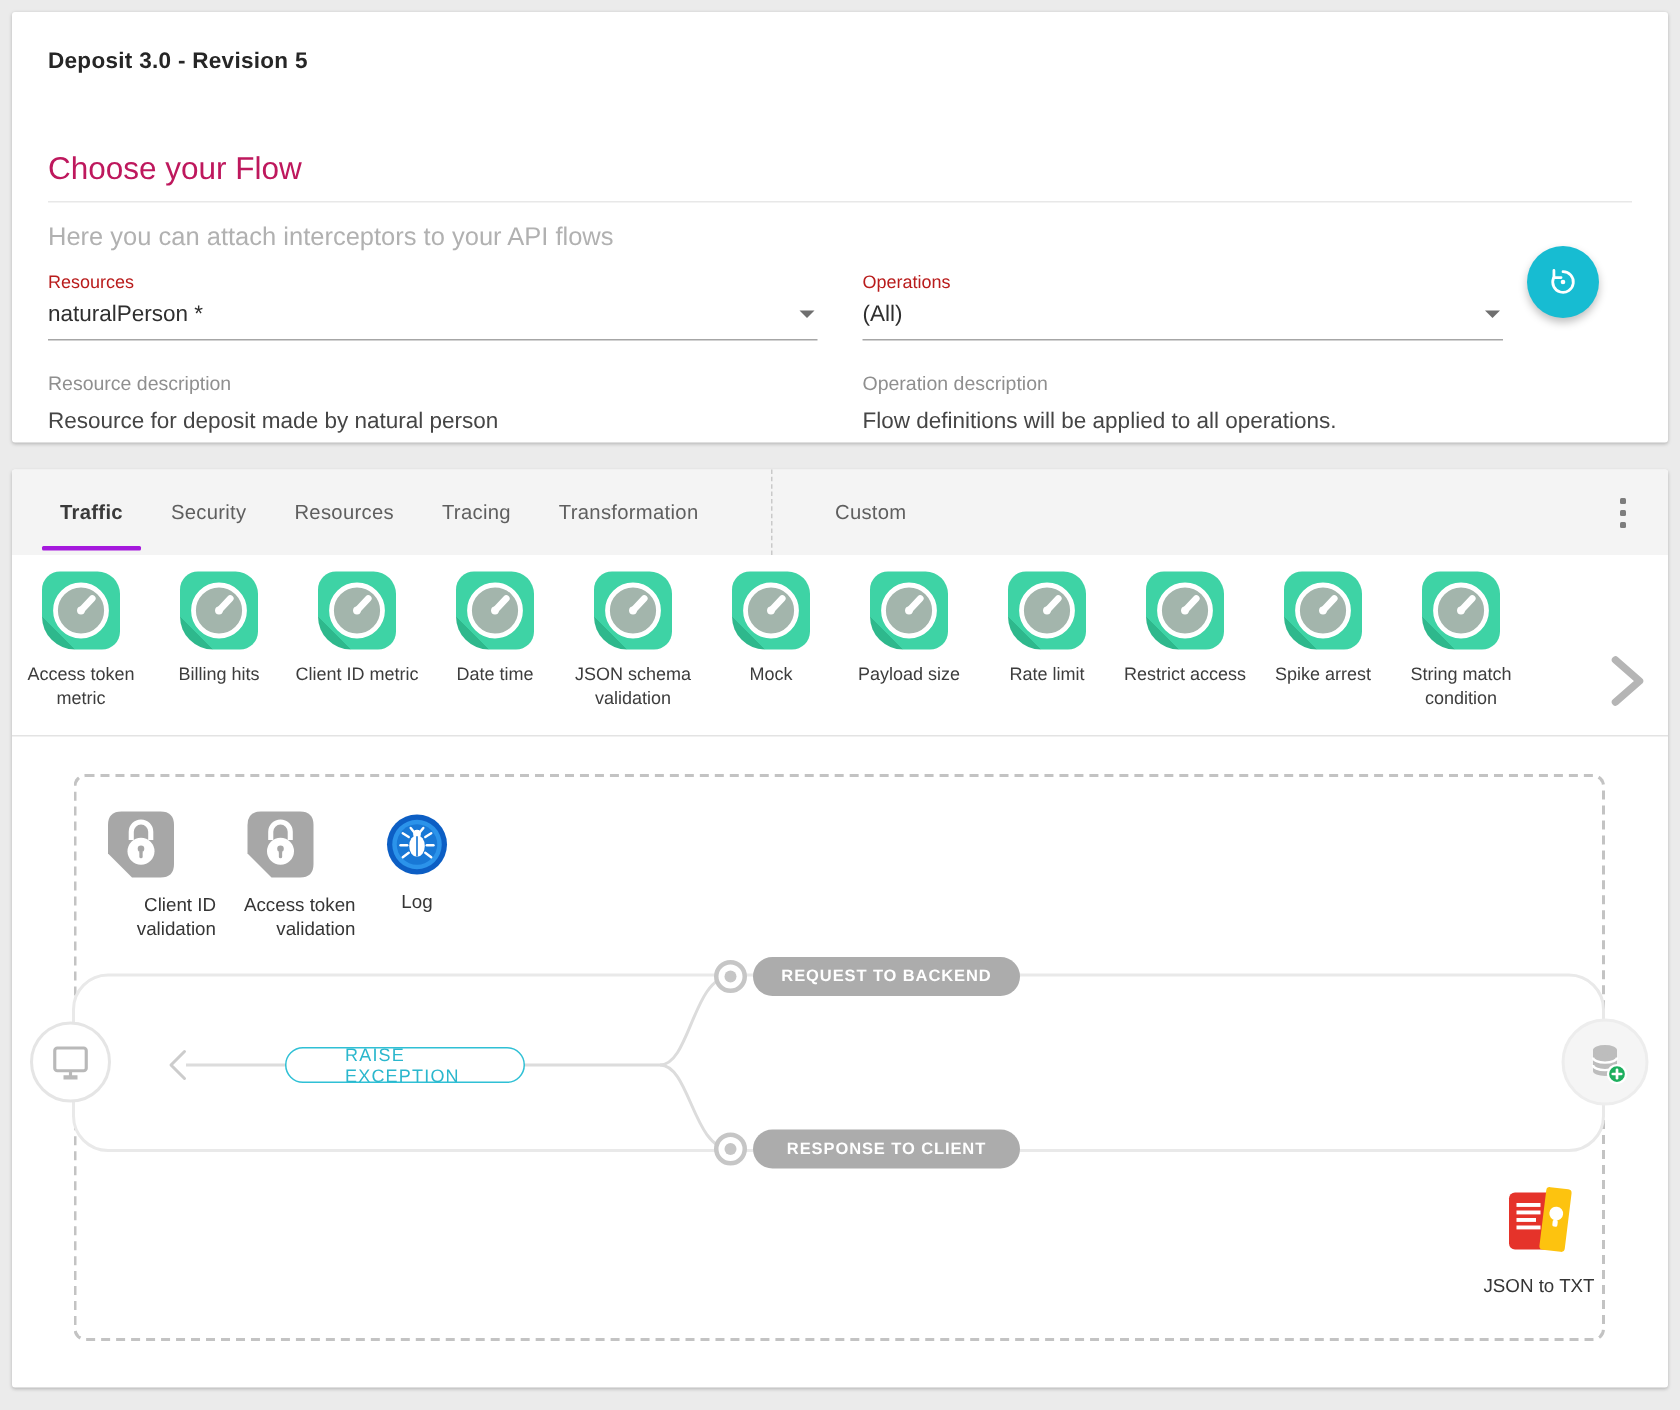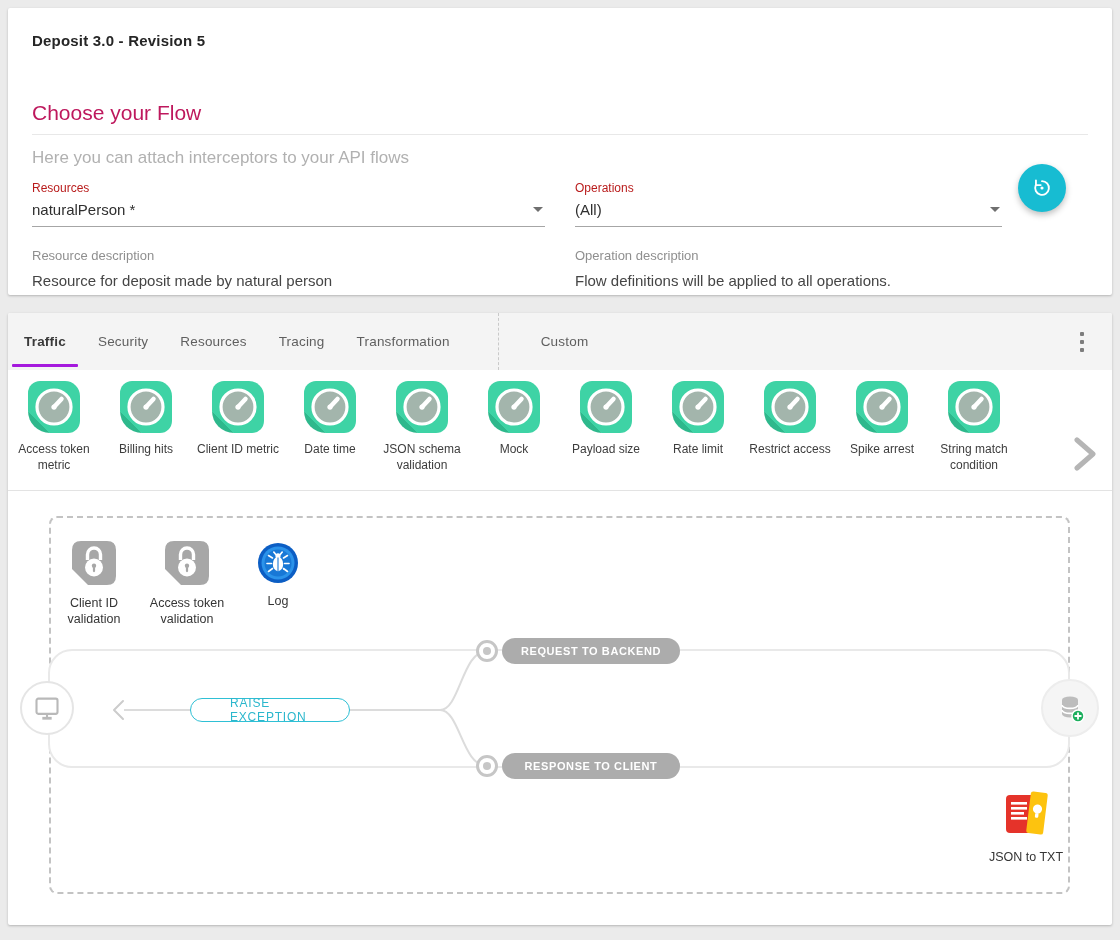--- a/index.html
+++ b/index.html
@@ -36,21 +36,21 @@
   .desc-value { font-size:15px; color:#454545; margin-top:9px; }
   .fab {
     position:absolute; top:156px; right:46px;
     width:48px; height:48px; border-radius:50%;
     background:#17bcd2; border:none; cursor:pointer;
     box-shadow:0 3px 6px rgba(0,0,0,.25);
     display:flex; align-items:center; justify-content:center;
   }
   
   #flow-card { margin-top:18px; height:612px; }
-  .tabbar { height:57px; background:#f4f4f4; display:flex; align-items:stretch; padding-left:0; position:relative; border-radius:2px 2px 0 0; }
+  .tabbar { height:57px; background:#f4f4f4; display:flex; align-items:stretch; padding-left:16px; position:relative; border-radius:2px 2px 0 0; }
   .tab { position:relative; display:flex; align-items:center; padding:0 16px; font-size:13.5px; color:#5f5f5f; cursor:pointer; letter-spacing:.2px; }
   .tab.active { color:#3a3a3a; font-weight:bold; }
   .tab.active::after { content:""; position:absolute; left:4px; right:4px; bottom:3px; height:3px; background:#a519dd; border-radius:1px; }
   .tab-sep { border-left:1px dashed #c9c9c9; margin:0 26px 0 32px; }
   .kebab { position:absolute; right:26px; top:17px; display:flex; flex-direction:column; gap:4px; cursor:pointer; padding:2px; }
   .kebab span { width:4px; height:4px; background:#7d7d7d; border-radius:1px; }
   
   .palette { position:relative; height:121px; border-bottom:1px solid #e3e3e3; }
   .palette-items { display:flex; padding-top:11px; }
   .pal-item { width:92px; display:flex; flex-direction:column; align-items:center; cursor:pointer; }
@@ -67,21 +67,21 @@
   .donut { position:absolute; width:22px; height:22px; border-radius:50%; background:#fff; border:3px solid #c6c6c6; display:flex; align-items:center; justify-content:center; z-index:3; }
   .donut i { width:8px; height:8px; border-radius:50%; background:#c6c6c6; }
   .pill { position:absolute; width:178px; height:26px; border-radius:13px; background:#acacac; color:#fff;
           font-size:11px; font-weight:bold; letter-spacing:.6px; display:flex; align-items:center; justify-content:center; z-index:3; }
   .exception-pill { position:absolute; left:182px; top:207px; width:160px; height:24px; border:1.5px solid #2fc0d5; border-radius:12px;
           background:#fff; color:#2bb7cd; font-size:12px; letter-spacing:.8px; display:flex; align-items:center; justify-content:center; z-index:3;padding-left:39px; }
   .node-circle { position:absolute; border-radius:50%; display:flex; align-items:center; justify-content:center; z-index:4; }
   #client-node { left:12px; top:190px; width:54px; height:54px; background:#fff; border:2px solid #e5e5e5; }
   #backend-node { left:1033px; top:188px; width:58px; height:58px; background:#f5f5f5; border:2px solid #ededed; }
   .fa-item { position:absolute; width:100px; display:flex; flex-direction:column; align-items:center; cursor:pointer; z-index:5; }
-  .fa-label { margin-top:9px; font-size:12.5px; color:#353535; text-align:center; line-height:1.3; }
+  .fa-label { margin-top:9px; font-size:12.5px; color:#353535; text-align:right; line-height:1.3; }
   .lockbadge, .logbadge, .convbadge { display:block; }
   svg { display:block; }
 </style>
 </head>
 <body>
 
 <div class="card" id="api-card">
   <div class="api-title">Deposit 3.0 - Revision 5</div>
   <div class="section-title">Choose your Flow</div>
   <hr class="section-rule">

